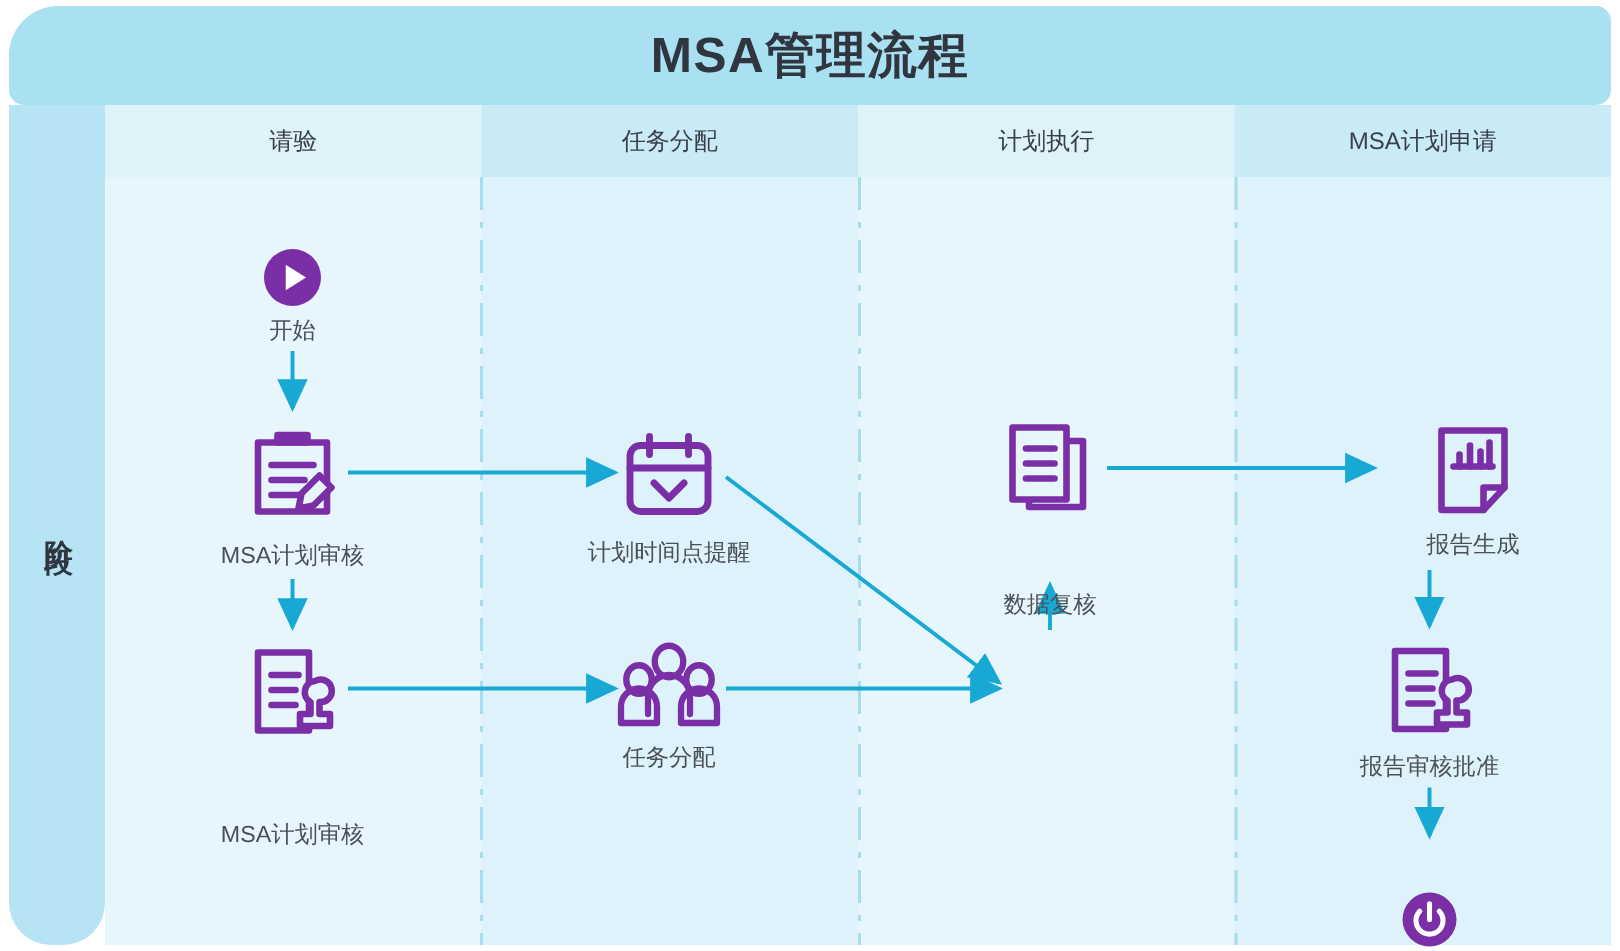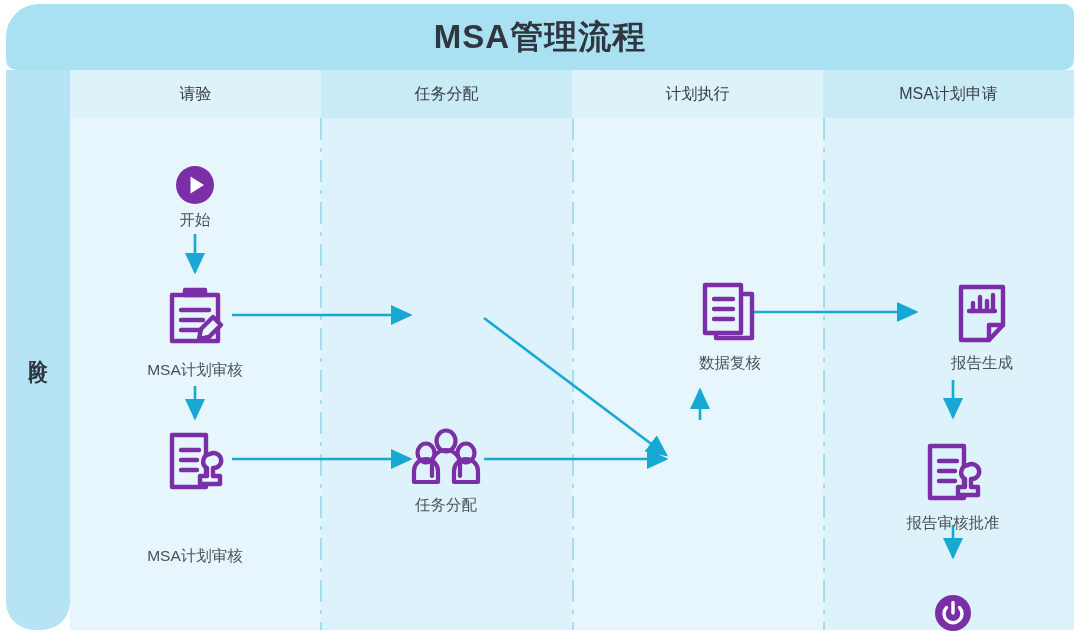--- a/index.html
+++ b/index.html
@@ -242,36 +242,48 @@
         <path d="M13 10 h34 v52 h-34 z"></path>
         <line x1="22" y1="25" x2="40" y2="25"></line>
         <line x1="22" y1="35" x2="38" y2="35"></line>
         <line x1="22" y1="45" x2="38" y2="45"></line>
         <path d="M51 29 a7.5 7.5 0 1 1 3 14 v8 h7 v8 h-20 v-8 h7 v-8 a7.5 7.5 0 0 1 3 -14 z" fill="#e7f6fb"></path>
       </g>
     </svg>
     <div class="node-label">MSA计划审核</div>
   </div>
 
+  <div class="node" style="left:446px; top:283px;">
+    <svg class="node-icon" width="70" height="70" viewBox="0 0 70 70">
+      <g fill="none" stroke="#7b2fa6" stroke-width="4.6" stroke-linejoin="round" stroke-linecap="round">
+        <rect x="9" y="14" width="52" height="44" rx="7"></rect>
+        <line x1="9" y1="29" x2="61" y2="29"></line>
+        <line x1="22" y1="8" x2="22" y2="20"></line>
+        <line x1="48" y1="8" x2="48" y2="20"></line>
+        <polyline points="25,39 35,49 45,39"></polyline>
+      </g>
+    </svg>
+    <div class="node-label">计划时间点提醒</div>
+  </div>
 
   <div class="node" style="left:446px; top:428px;">
     <svg class="node-icon" width="70" height="62" viewBox="0 0 70 62">
       <g fill="none" stroke="#7b2fa6" stroke-width="4.2" stroke-linejoin="round" stroke-linecap="round">
         <ellipse cx="35" cy="13" rx="9.5" ry="10.5"></ellipse>
         <path d="M21 48 v-12 a14 14 0 0 1 28 0 v12"></path>
         <ellipse cx="15" cy="25" rx="8.5" ry="9.5"></ellipse>
         <path d="M3 54 v-11 a12 12 0 0 1 24 0 v11 z"></path>
         <ellipse cx="55" cy="25" rx="8.5" ry="9.5"></ellipse>
         <path d="M43 54 v-11 a12 12 0 0 1 24 0 v11 z"></path>
       </g>
     </svg>
     <div class="node-label">任务分配</div>
   </div>
 
-  <div class="node" style="left:730px; top:278px;">
+  <div class="node" style="left:700px; top:278px;gap:40px;">
     <svg class="node-icon" width="68" height="70" viewBox="0 0 68 70">
       <g fill="none" stroke="#7b2fa6" stroke-width="4.4" stroke-linejoin="round" stroke-linecap="round">
         <path d="M20 16 h36 v44 h-36 z" fill="#e7f6fb"></path>
         <path d="M9 7 h36 v48 h-36 z" fill="#e7f6fb"></path>
         <line x1="18" y1="21" x2="37" y2="21"></line>
         <line x1="18" y1="31" x2="37" y2="31"></line>
         <line x1="18" y1="41" x2="37" y2="41"></line>
       </g>
     </svg>
     <div class="node-label">数据复核</div>
@@ -286,21 +298,21 @@
         <line x1="19" y1="33" x2="45" y2="33"></line>
         <line x1="23" y1="33" x2="23" y2="25"></line>
         <line x1="30" y1="33" x2="30" y2="19"></line>
         <line x1="37" y1="33" x2="37" y2="23"></line>
         <line x1="43" y1="33" x2="43" y2="17"></line>
       </g>
     </svg>
     <div class="node-label">报告生成</div>
   </div>
 
-  <div class="node" style="left:953px; top:436px;">
+  <div class="node" style="left:953px; top:424px;">
     <svg class="node-icon" width="72" height="72" viewBox="0 0 72 72">
       <g fill="none" stroke="#7b2fa6" stroke-width="4.4" stroke-linejoin="round" stroke-linecap="round">
         <path d="M13 10 h34 v52 h-34 z"></path>
         <line x1="22" y1="25" x2="40" y2="25"></line>
         <line x1="22" y1="35" x2="38" y2="35"></line>
         <line x1="22" y1="45" x2="38" y2="45"></line>
         <path d="M51 29 a7.5 7.5 0 1 1 3 14 v8 h7 v8 h-20 v-8 h7 v-8 a7.5 7.5 0 0 1 3 -14 z" fill="#ddf2fa"></path>
       </g>
     </svg>
     <div class="node-label">报告审核批准</div>

